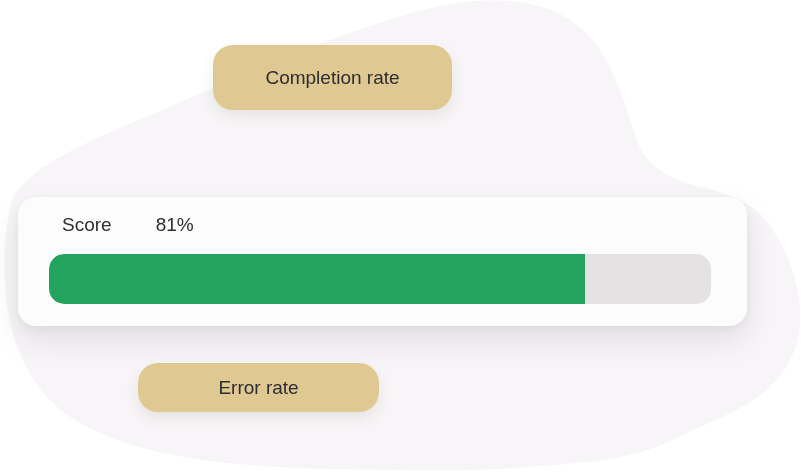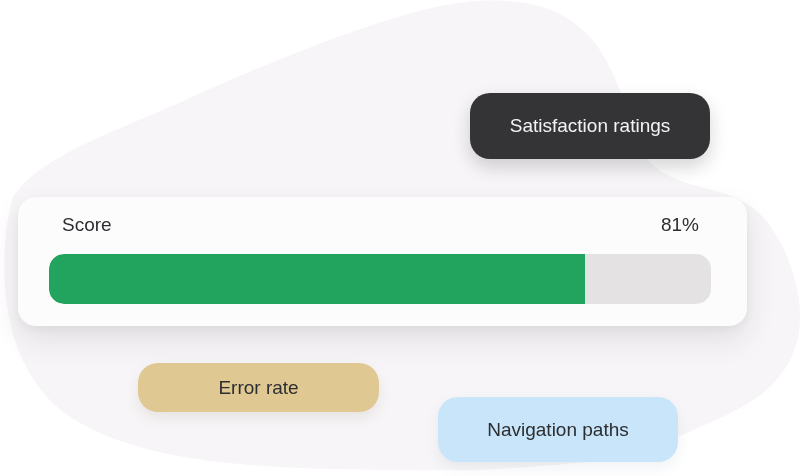--- a/index.html
+++ b/index.html
@@ -68,26 +68,25 @@
     box-shadow: 0 14px 30px rgba(45, 35, 45, 0.10), 0 3px 8px rgba(45, 35, 45, 0.05);
   }
   .card-head {
     position: absolute;
     left: 44px;
     right: 48px;
     top: 16px;
     height: 24px;
     display: flex;
     align-items: center;
-    justify-content: space-between;
     font-size: 19px;
     color: var(--c-dark_text, #2c2e31);
   }
   .score-label { font-weight: 400; }
-  .score-value { font-weight: 400; }
+  .score-value { font-weight: 400; margin-left: 44px; }
   .progress-track {
     position: absolute;
     left: 31px;
     top: 57px;
     width: 662px;
     height: 50px;
     border-radius: 15px;
     background: var(--c-track, #e5e2e4);
     overflow: hidden;
   }
@@ -117,27 +116,26 @@
              C 493 470, 448 471, 398 470
              C 338 469, 288 469, 229 463
              C 169 457, 109 444, 66 414
              C 33 390, 13 350, 7 305
              C 2 268, 4 228, 13 197
              C 40 155, 120 130, 190 98
              C 260 66, 335 36, 398 17
              Z"></path>
   </svg>
 
+  <div class="tag tan" data-name="tag-completion-rate">Completion rate</div>
 
 
-  <div class="tag dark" data-name="tag-satisfaction-ratings">Satisfaction ratings</div>
 
   <div class="tag tan" data-name="tag-error-rate">Error rate</div>
 
-  <div class="tag blue" data-name="tag-navigation-paths">Navigation paths</div>
 
   <div class="score-card" data-name="score-card">
     <div class="card-head" data-name="score-card-header">
       <span class="score-label" data-name="score-label">Score</span>
       <span class="score-value" data-name="score-value">81%</span>
     </div>
     <div class="progress-track" data-name="progress-track">
       <div class="progress-fill" data-name="progress-fill" style="width: 81%;"></div>
     </div>
   </div>

